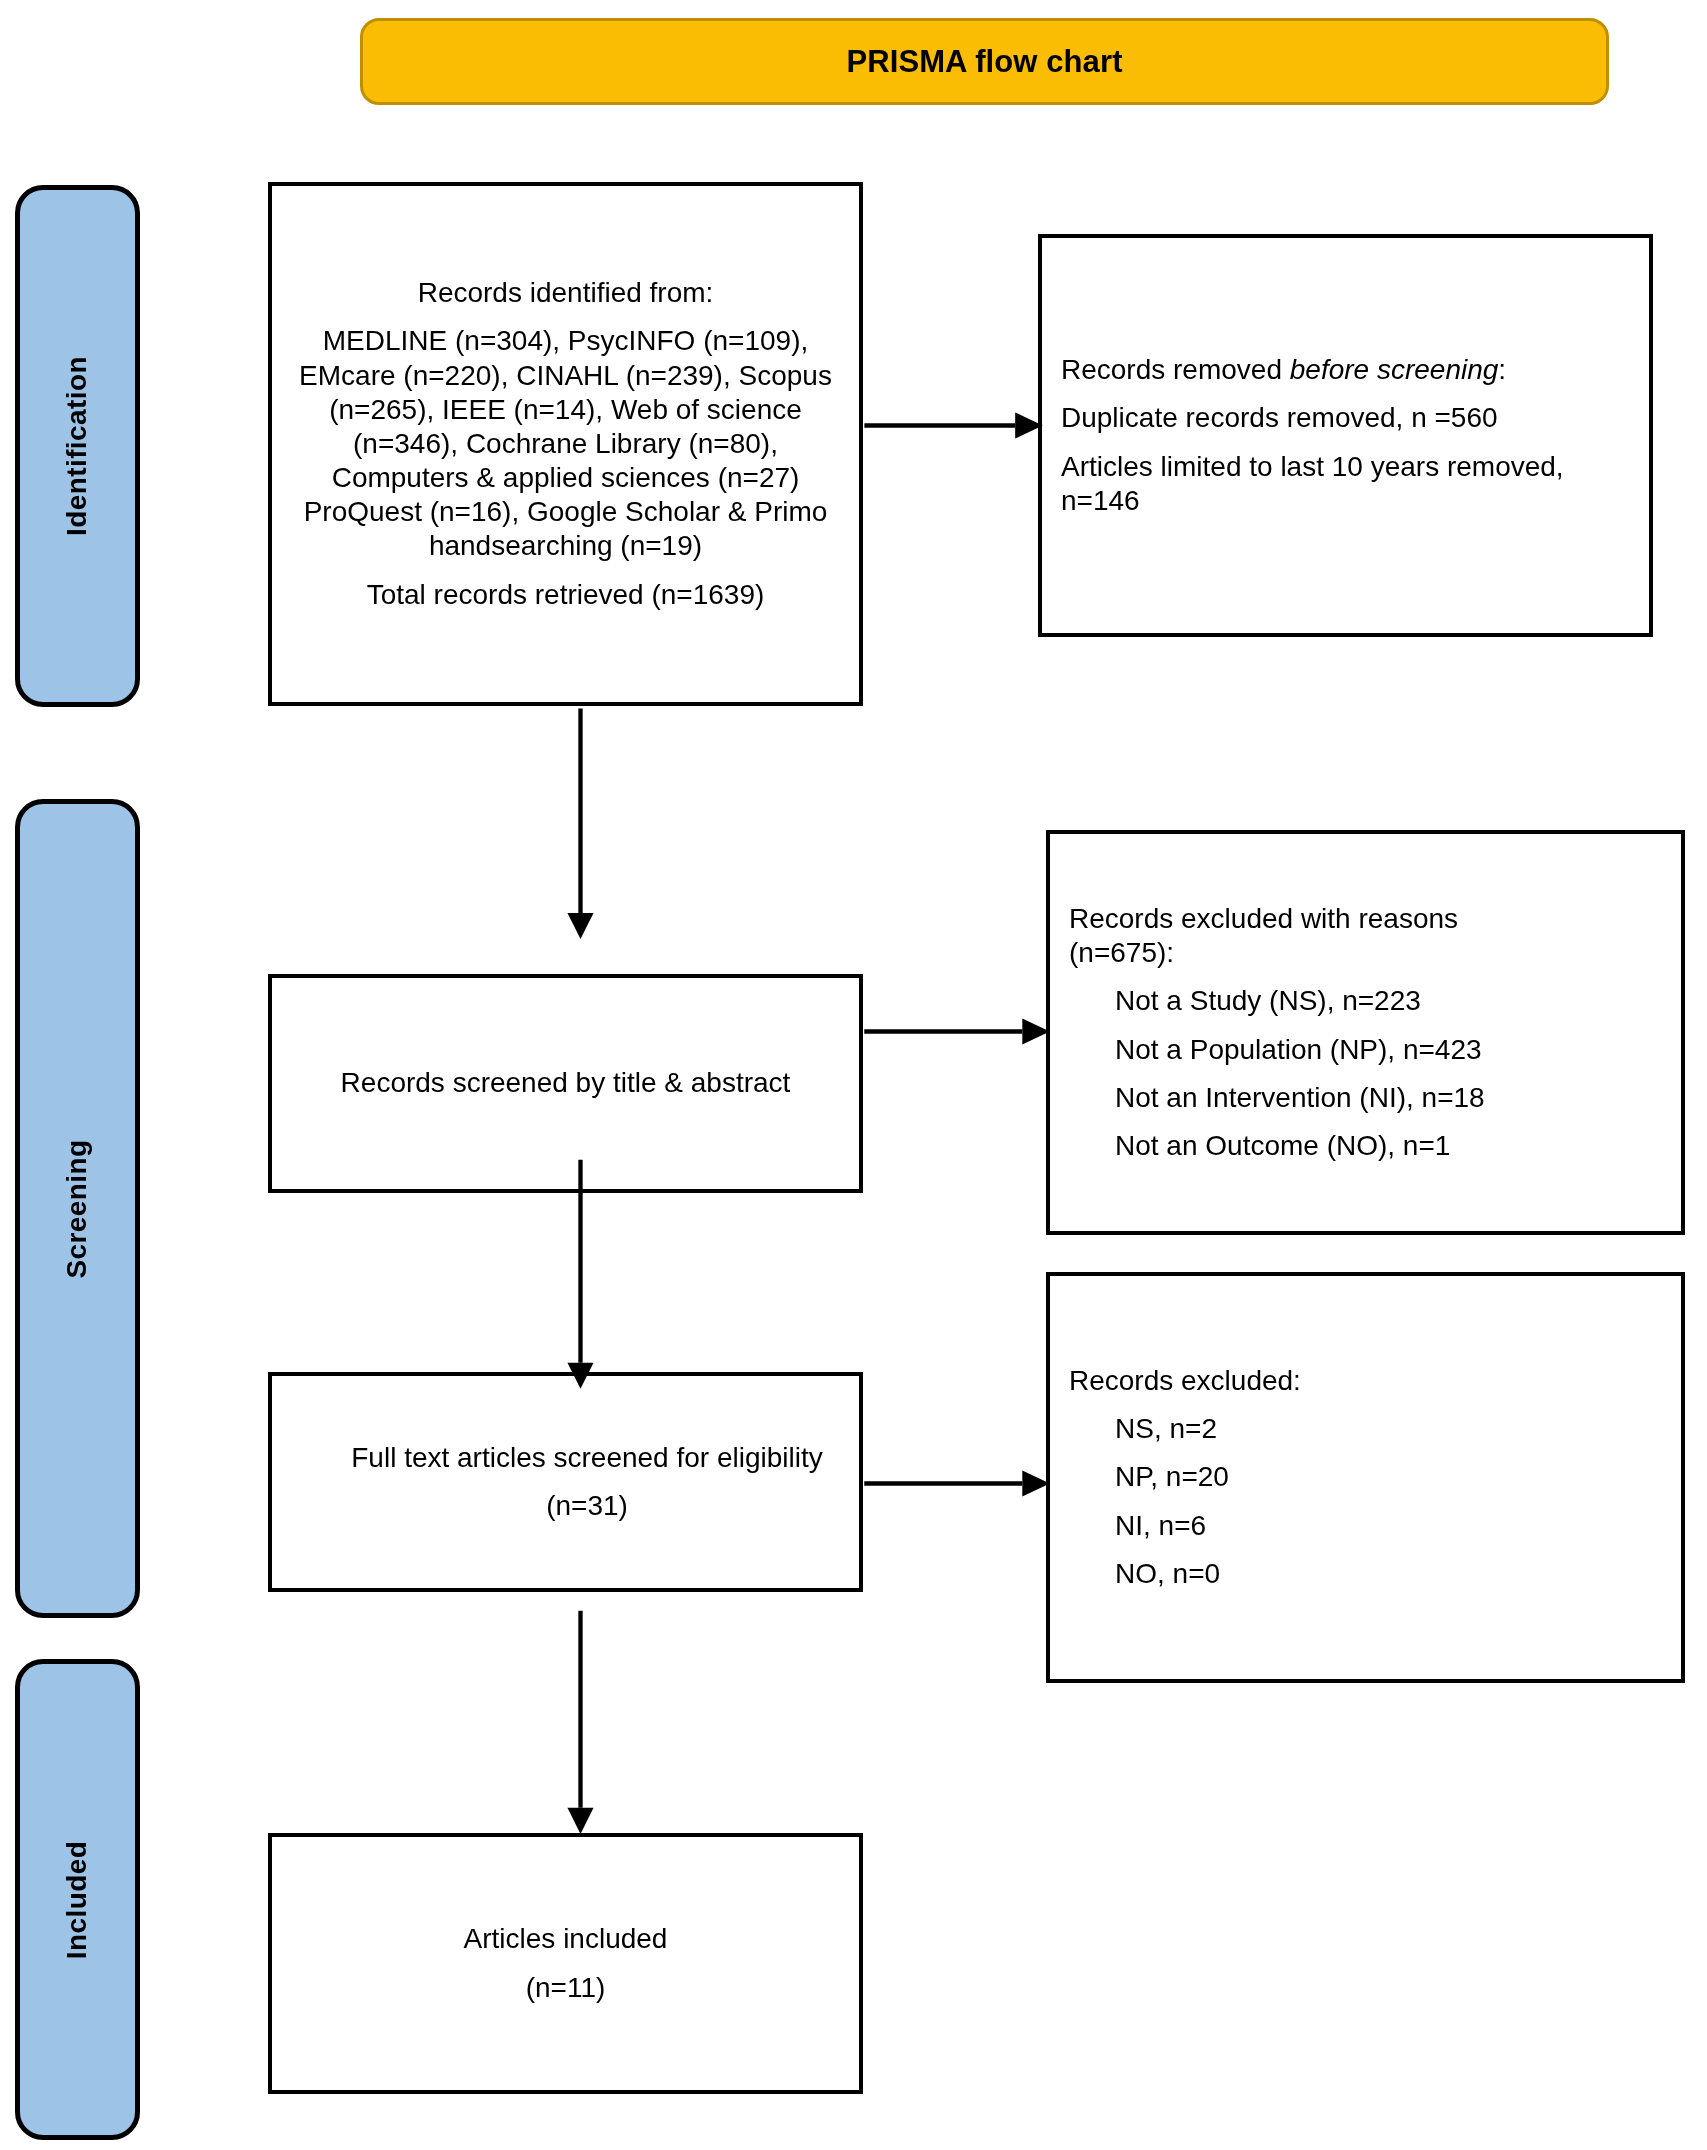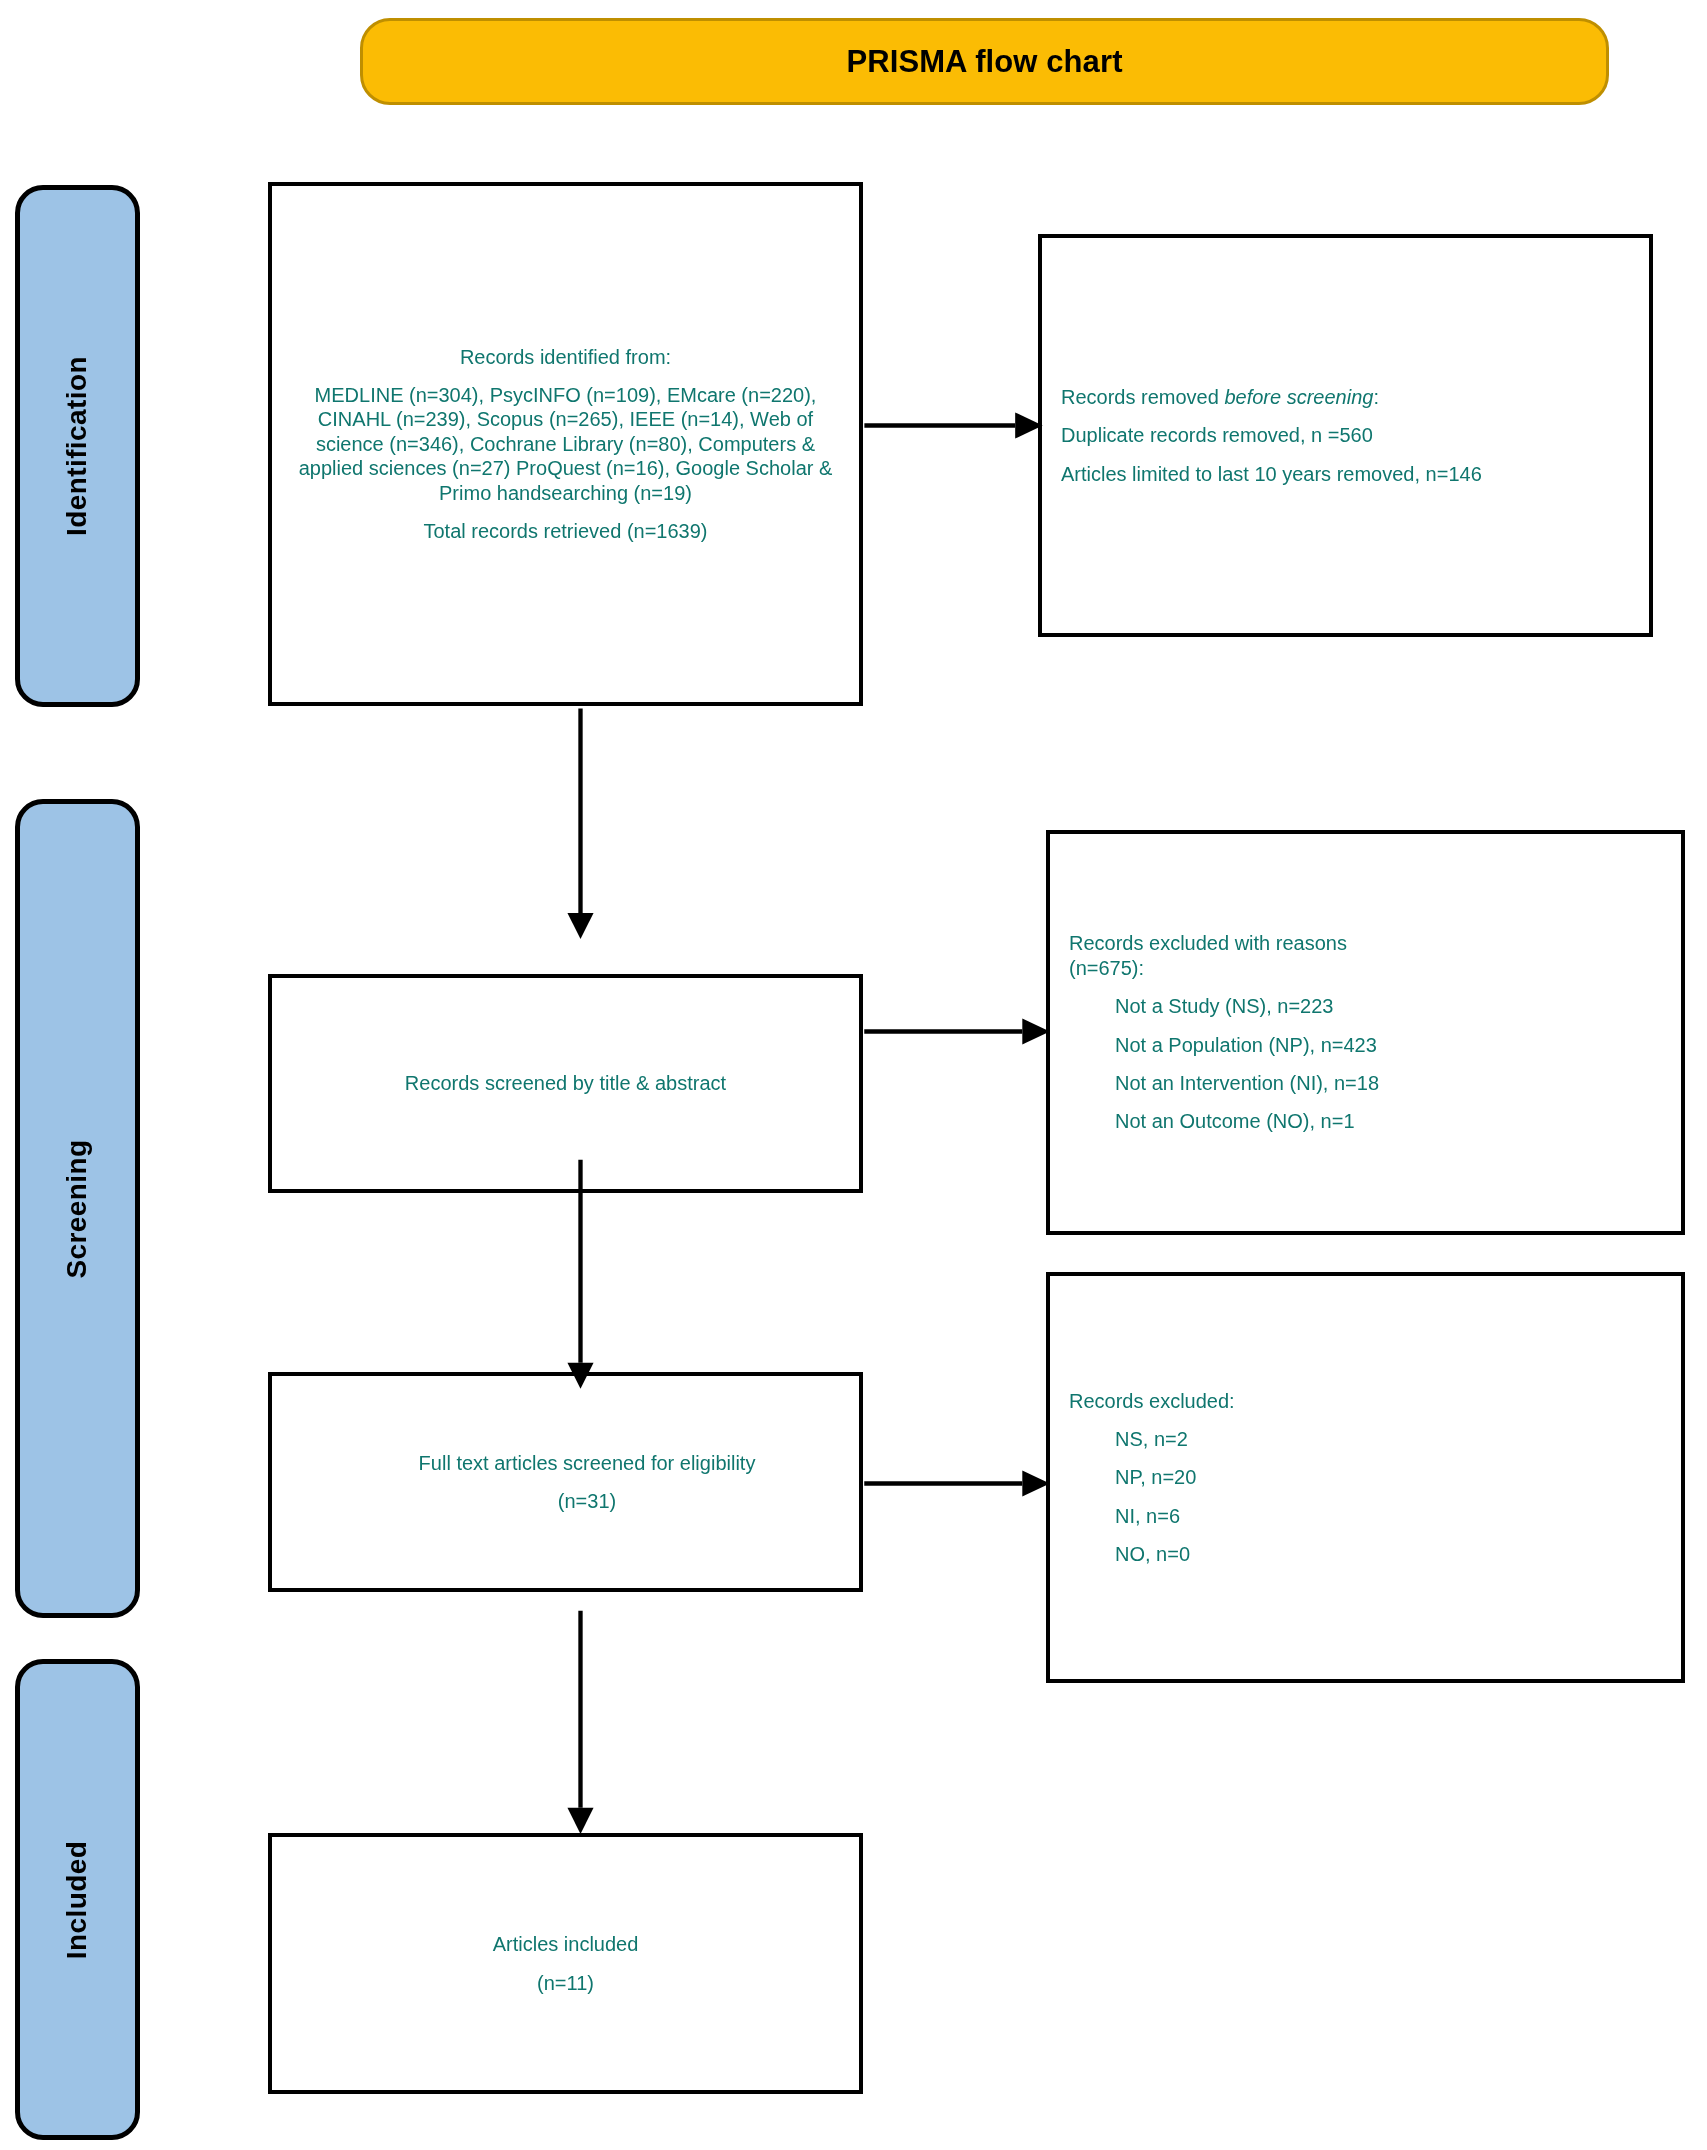--- a/index.html
+++ b/index.html
@@ -22,21 +22,21 @@
 
   
   .title-banner {
     position: absolute;
     left: 360px;
     top: 18.4px;
     width: 1249px;
     height: 87px;
     background: #FBBC04;
     border: 3.7px solid #BF8F00;
-    border-radius: 30px;
+    border-radius: 19px;
     box-sizing: border-box;
     display: flex;
     align-items: center;
     justify-content: center;
   }
   .title-banner .title-text {
     font-size: 31px;
     font-weight: bold;
     letter-spacing: 0.1px;
     color: #000000;
@@ -69,23 +69,23 @@
   .flow-box {
     position: absolute;
     background: #ffffff;
     border: 4.4px solid #000000;
     box-sizing: border-box;
     display: flex;
     flex-direction: column;
     justify-content: center;
   }
   .flow-box .line {
-    font-size: 20px;
+    font-size: 28px;
     line-height: 1.22;
-    color: #0f766e;
+    color: #000000;
   }
   .flow-box.centered .line { text-align: center; }
   .flow-box.lefted   .line { text-align: left; }
   .flow-box .pad { padding: 0 19px; }
   .flow-box .gap-before { margin-top: 14px; }
   .flow-box .indent { padding-left: 65px; }
   .flow-box em { font-style: italic; }
 
   #box-identified        { left: 268px;  top: 182px;  width: 595px;  height: 524px; }
   #box-removed-before    { left: 1038px; top: 234px;  width: 615px;  height: 403px; }

